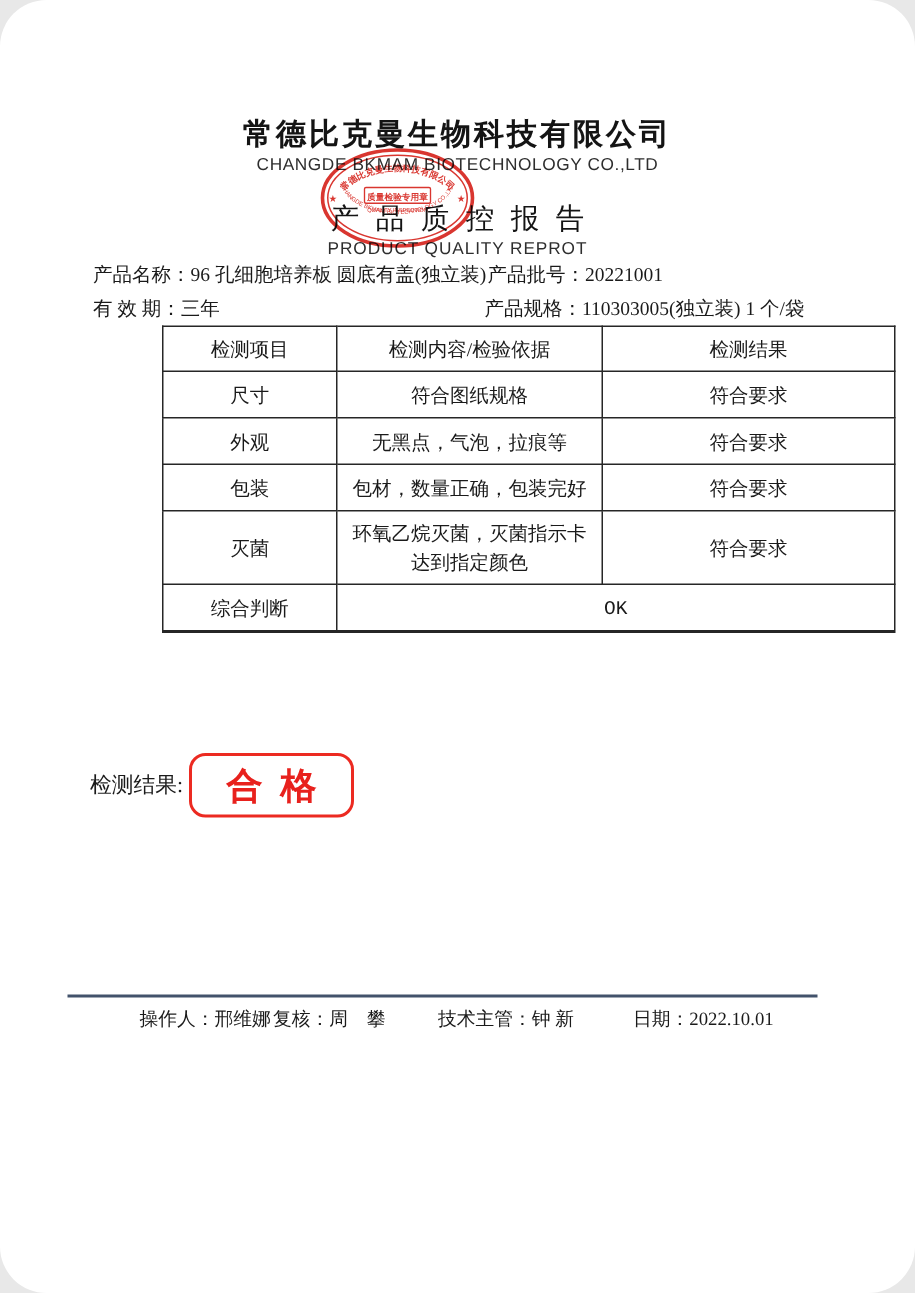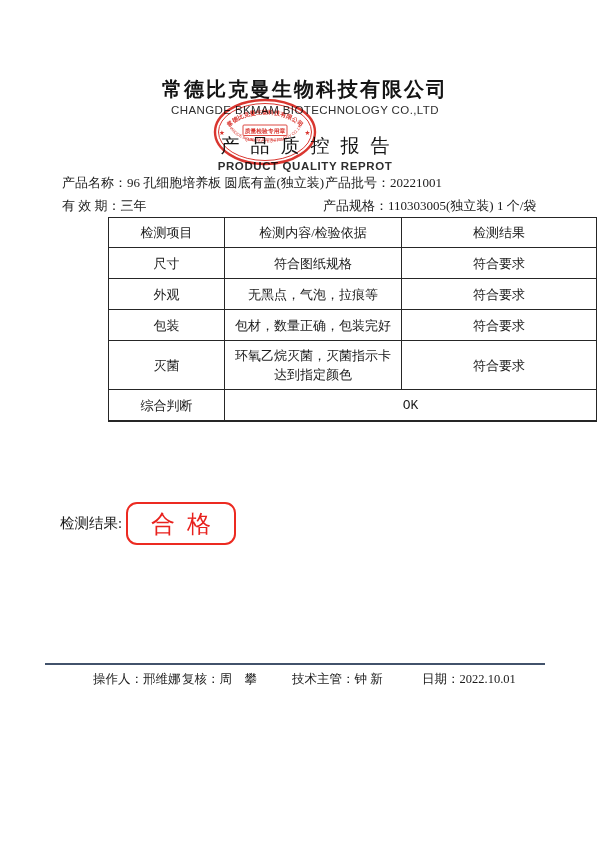--- a/index.html
+++ b/index.html
@@ -4,39 +4,40 @@
 <style>
   html,body{margin:0;padding:0;background:#e8e8e8;}
   .page{
     position:relative;
     width:610px;height:862px;
     margin:0 auto;
     background:#ffffff;
     font-family:"Liberation Serif","DejaVu Serif",serif;
     color:#1a1a1a;
     overflow:hidden;
+    border-radius:31px;
   }
   
   .header{position:absolute;top:76px;left:0;width:100%;text-align:center;}
   .company-cn{
     font-family:"Liberation Sans","DejaVu Sans",sans-serif;
     font-weight:bold;font-size:20px;letter-spacing:2px;color:#141414;
   }
   .company-en{
     font-family:"Liberation Sans","DejaVu Sans",sans-serif;
     font-size:11.5px;letter-spacing:.4px;color:#2e2e2e;margin-top:1px;
   }
   .title-cn{
     font-family:"Liberation Sans","DejaVu Sans",sans-serif;
     font-weight:normal;font-size:19px;letter-spacing:11px;padding-left:11px;
     color:#141414;margin-top:17px;
   }
   .title-en{
     font-family:"Liberation Sans","DejaVu Sans",sans-serif;
-    font-size:11.5px;letter-spacing:.6px;color:#2e2e2e;margin-top:1px;font-weight:bold;
+    font-size:11.5px;letter-spacing:.6px;color:#2e2e2e;margin-top:1px;
   }
   
   .stamp{position:absolute;left:212px;top:98px;width:106px;height:68px;
     mix-blend-mode:multiply;opacity:.92;}
   
   .info-line{position:absolute;left:62px;width:520px;font-size:13px;white-space:nowrap;}
   .info-line.l1{top:174px;}
   .info-line.l2{top:197px;}
   .info-right{position:absolute;left:263px;top:0;}
   .l2 .info-right{left:261px;}
@@ -57,21 +58,21 @@
   tr.r-head td{height:25px;}
   tr.r-std td{height:26px;}
   tr.r-tall td{height:44px;}
   .ok-cell{font-family:"Liberation Mono","DejaVu Sans Mono",monospace;font-size:13px;}
   
   .result-label{position:absolute;left:60px;top:514px;font-size:14.5px;}
   .pass-stamp{
     position:absolute;left:126px;top:502px;width:94px;height:39px;
     border:2px solid #ec2a21;border-radius:11px;
     display:flex;align-items:center;justify-content:center;
-    color:#e8211d;font-weight:normal;font-size:24px;
+    color:#e8211d;font-weight:bold;font-size:24px;
     letter-spacing:12px;padding-left:12px;box-sizing:content-box;
   }
   
   .footer-line{position:absolute;left:45px;top:663px;width:500px;height:2px;background:#42526b;}
   .footer-text{position:absolute;top:671px;left:0;width:100%;font-size:12.5px;white-space:nowrap;}
   .footer-text .seg{position:absolute;top:0;}
   .seg-operator{left:58px;margin-left:35px;}
   .seg-reviewer{left:182px;}
   .seg-supervisor{left:292px;}
   .seg-date{left:422px;}

